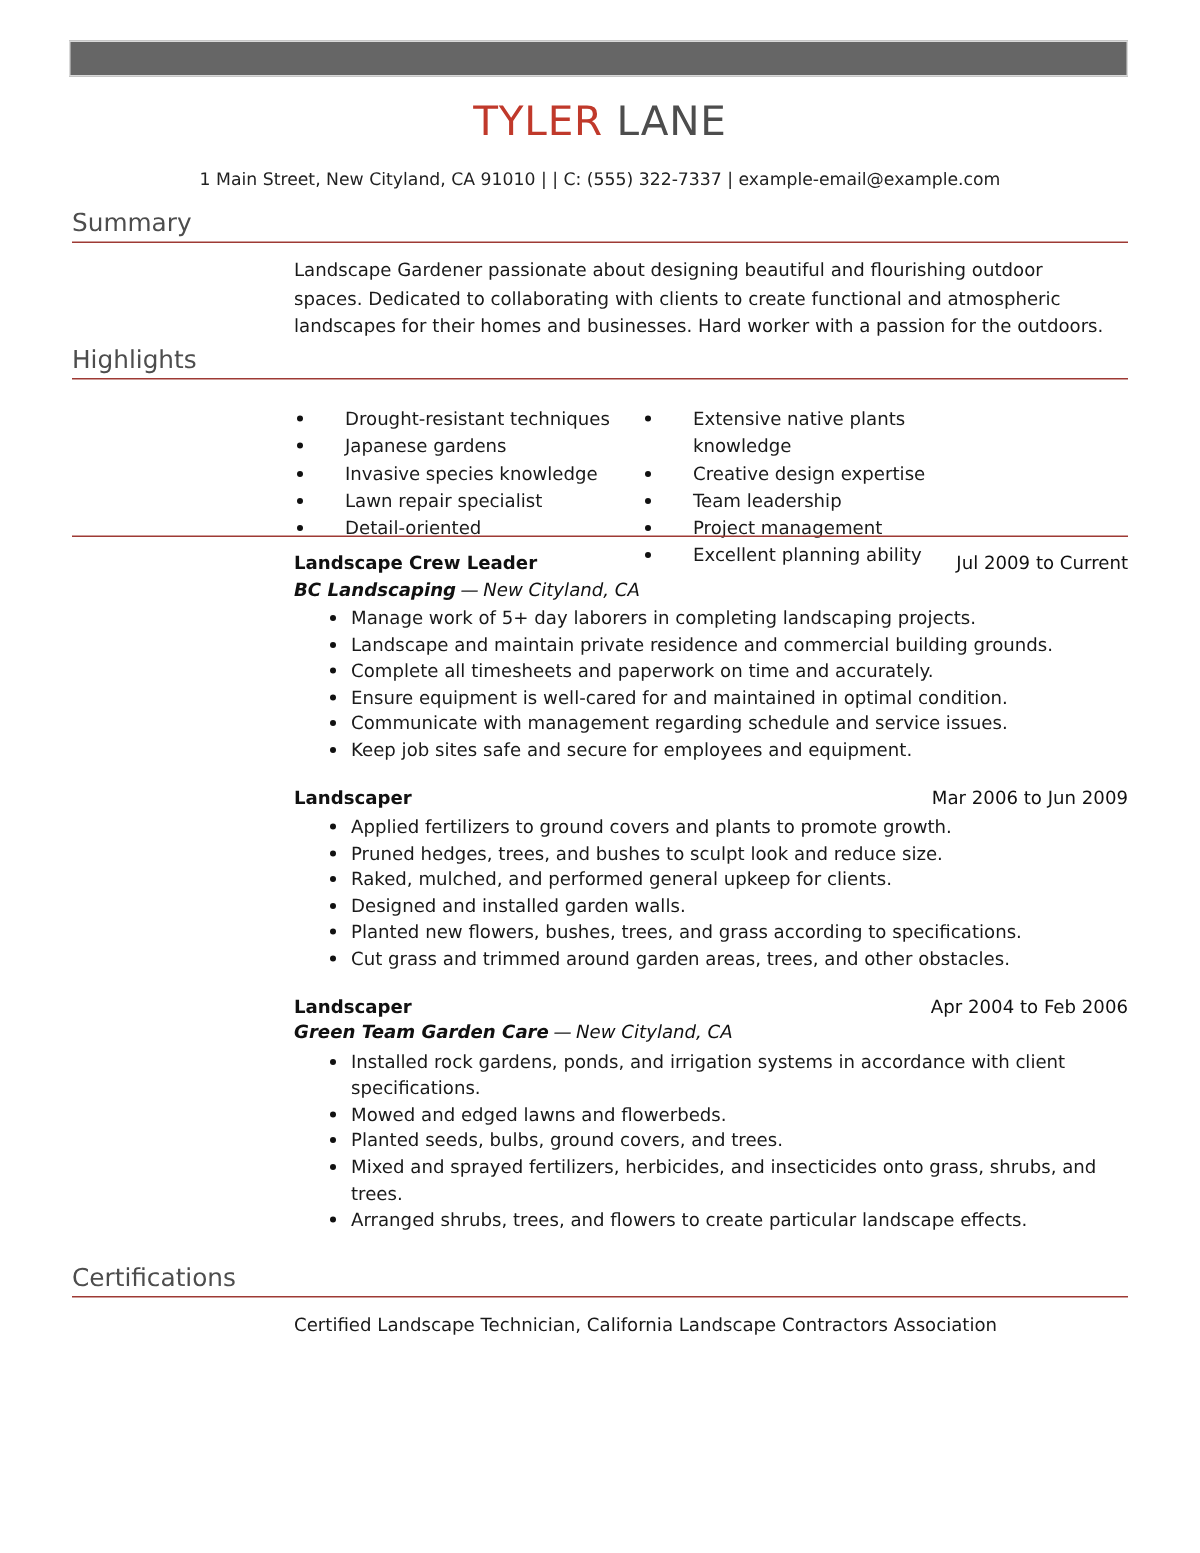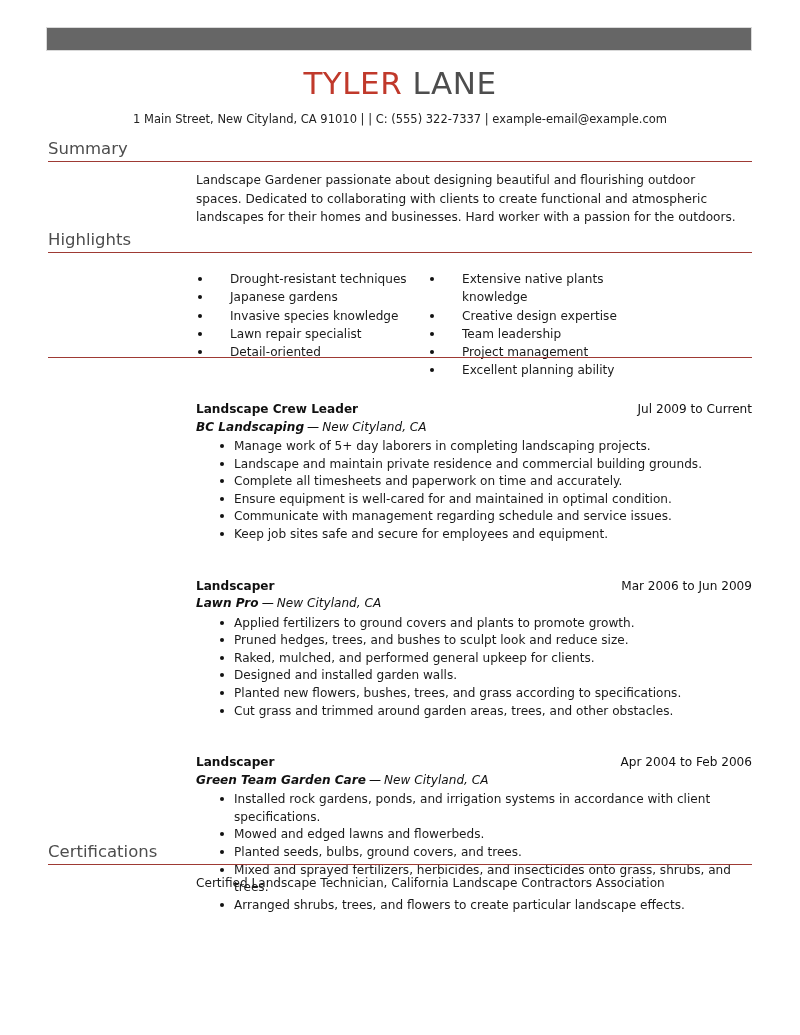--- a/index.html
+++ b/index.html
@@ -36,21 +36,21 @@
     border: 1px solid #d9d9d9;
     box-sizing: border-box;
   }
 
   .name-line {
     position: absolute;
     left: 0;
     top: 68px;
     width: 800px;
     text-align: center;
-    font-size: 31px;
+    font-size: 27px;
     letter-spacing: 0.5px;
     line-height: 1;
     white-space: nowrap;
   }
   .name-first {
     color: #c0392b;
     font-weight: 400;
   }
   .name-last {
     color: #4d4d4d;
@@ -136,21 +136,20 @@
 
   
   .job { margin-bottom: 14px; }
   .job:last-child { margin-bottom: 0; }
   .job-row {
     display: flex;
     justify-content: space-between;
     align-items: baseline;
     font-size: 12.1px;
     line-height: 17.5px;
-    margin-top: 34px;
   }
   .job-title {
     font-weight: bold;
     color: #111;
   }
   .job-date {
     font-weight: 400;
     color: #111;
     white-space: nowrap;
     padding-left: 10px;
@@ -256,21 +255,20 @@
               <li>Ensure equipment is well-cared for and maintained in optimal condition.</li>
               <li>Communicate with management regarding schedule and service issues.</li>
               <li>Keep job sites safe and secure for employees and equipment.</li>
             </ul>
           </div>
           <div class="job">
             <div class="job-row">
               <span class="job-title">Landscaper</span>
               <span class="job-date">Mar 2006 to Jun 2009</span>
             </div>
-            <div class="job-org"><span class="org">Lawn Pro</span><span class="dash">—</span><span class="loc">New Cityland, CA</span></div>
             <ul class="bl">
               <li>Applied fertilizers to ground covers and plants to promote growth.</li>
               <li>Pruned hedges, trees, and bushes to sculpt look and reduce size.</li>
               <li>Raked, mulched, and performed general upkeep for clients.</li>
               <li>Designed and installed garden walls.</li>
               <li>Planted new flowers, bushes, trees, and grass according to specifications.</li>
               <li>Cut grass and trimmed around garden areas, trees, and other obstacles.</li>
             </ul>
           </div>
           <div class="job">

